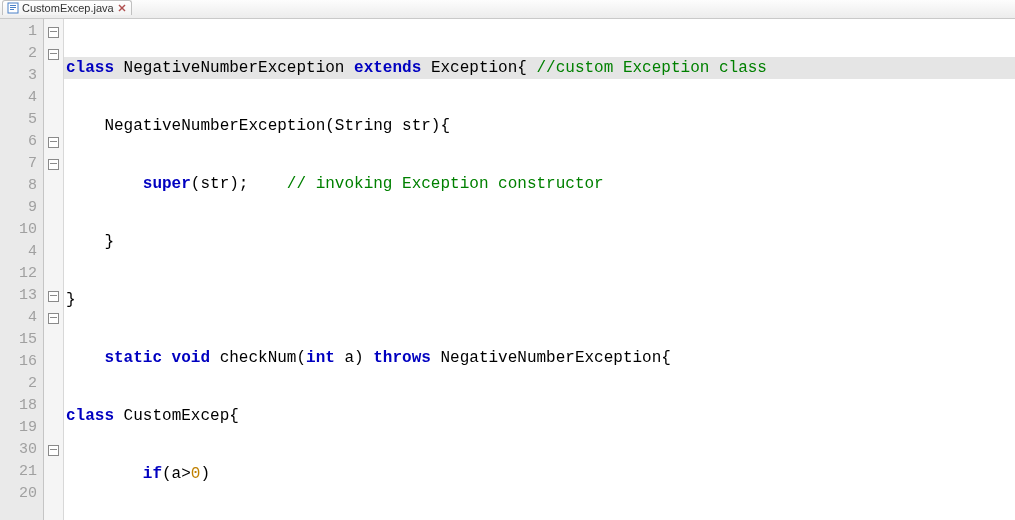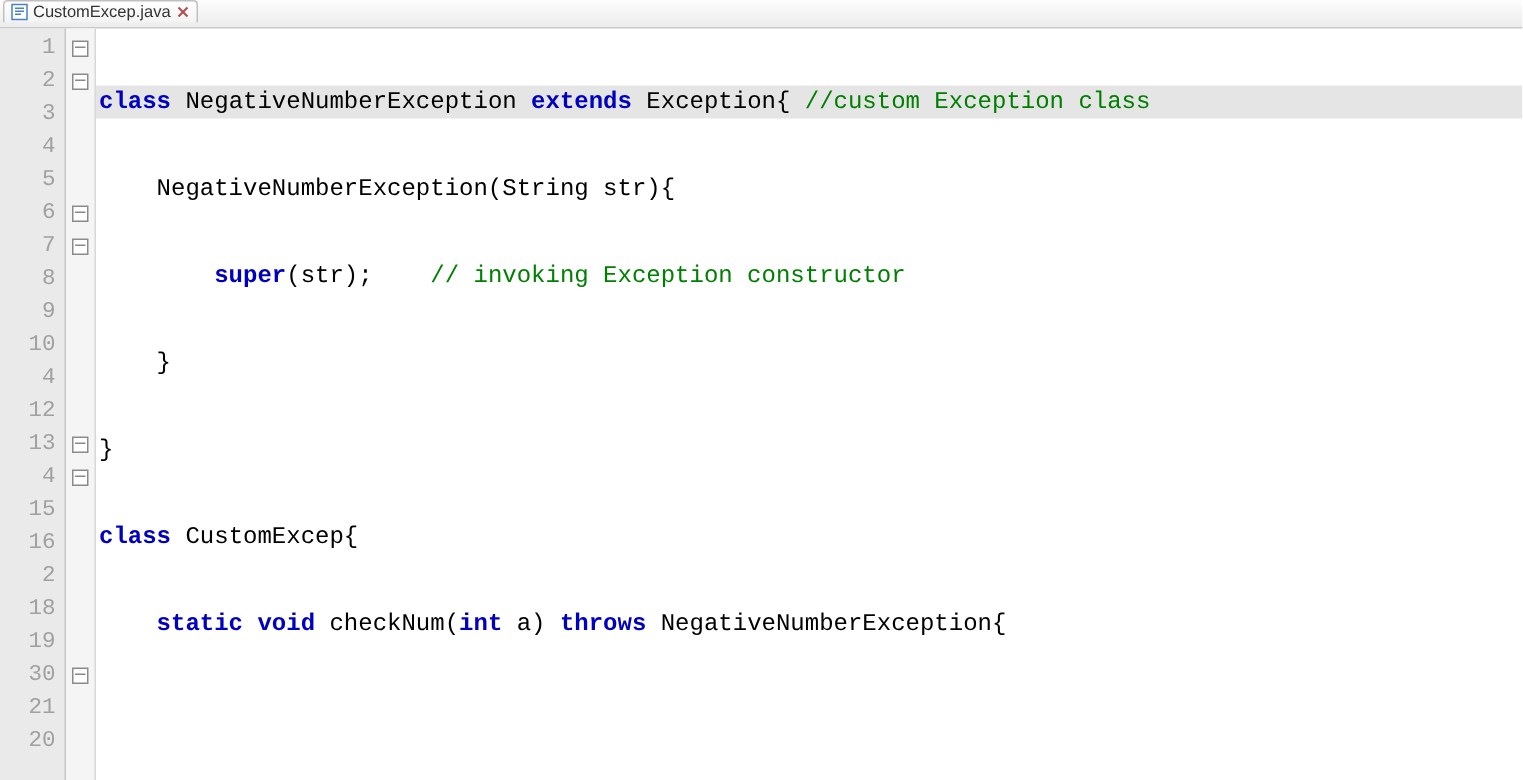--- a/index.html
+++ b/index.html
@@ -192,22 +192,23 @@
       </div>
       <div class="fc"></div>
       <div class="fc"></div>
     </div>
   <div class="code">
     <div class="cl hl"><span class="kw">class</span><span class="plain"> NegativeNumberException </span><span class="kw">extends</span><span class="plain"> Exception{ </span><span class="cm">//custom Exception class</span></div>
     <div class="cl"><span>    </span><span class="plain">NegativeNumberException(String str){</span></div>
     <div class="cl"><span>        </span><span class="kw">super</span><span class="plain">(str);    </span><span class="cm">// invoking Exception constructor</span></div>
     <div class="cl"><span>    </span><span class="plain">}</span></div>
     <div class="cl"><span class="plain">}</span></div>
+    <div class="cl"><span>    </span><span class="kw">static void</span><span class="plain"> checkNum(</span><span class="kw">int</span><span class="plain"> a) </span><span class="kw">throws</span><span class="plain"> NegativeNumberException{</span></div>
     <div class="cl"><span class="kw">class</span><span class="plain"> CustomExcep{</span></div>
-    <div class="cl"><span>    </span><span class="kw">static void</span><span class="plain"> checkNum(</span><span class="kw">int</span><span class="plain"> a) </span><span class="kw">throws</span><span class="plain"> NegativeNumberException{</span></div>
+    <div class="cl"><span>        </span><span class="kw">if</span><span class="plain">(a&gt;</span><span class="num">0</span><span class="plain">)</span></div>
     
     
     
     
     
     
     
     
     
     

